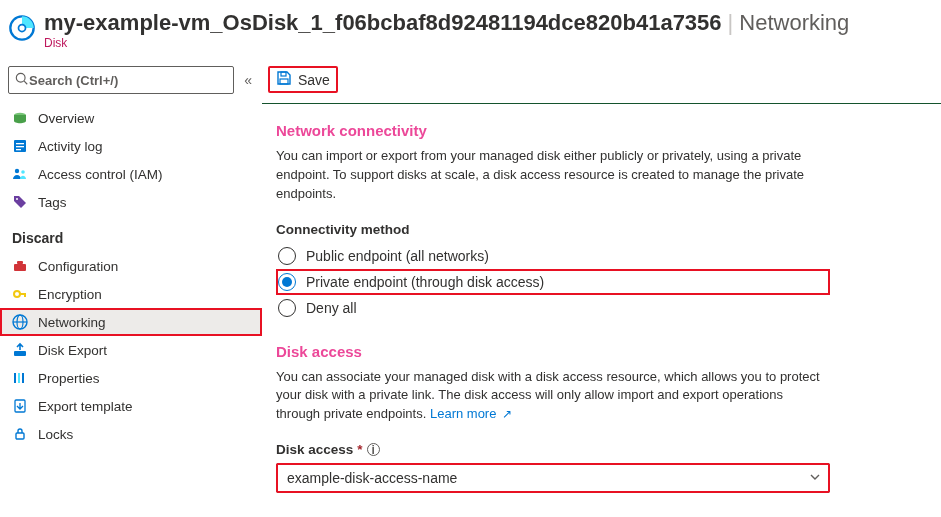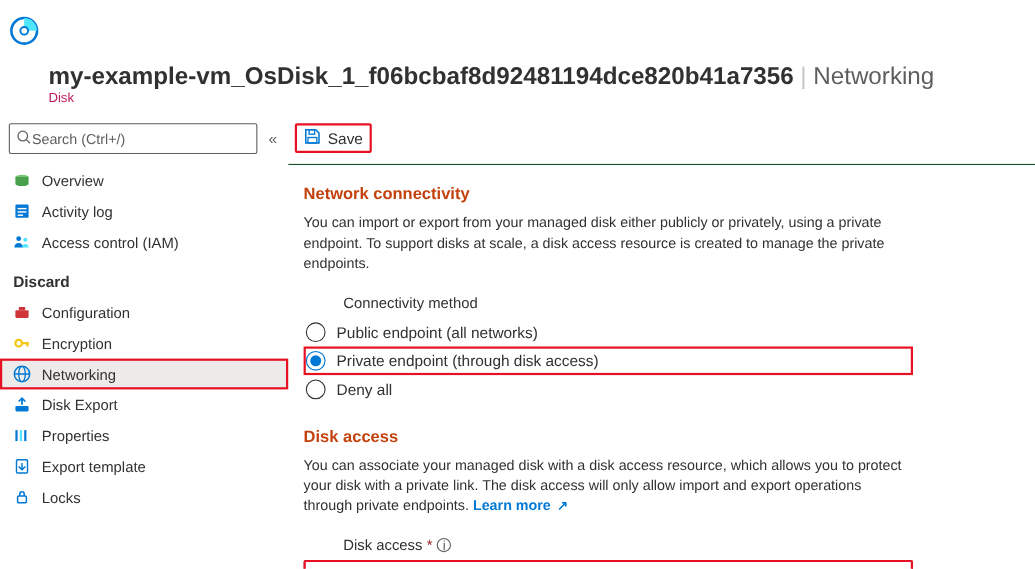--- a/index.html
+++ b/index.html
@@ -19,21 +19,21 @@
       padding: 10px 14px 6px 8px;
       border-bottom: none;
     }
     .header-icon {
       width: 28px; height: 28px;
       margin-right: 8px;
       margin-top: 4px;
       flex-shrink: 0;
     }
     .header-titles { flex: 1; min-width: 0; }
-    .title-row { display: flex; align-items: baseline; gap: 6px; margin-top: 46px; }
+    .title-row { display: flex; align-items: baseline; gap: 6px; }
     .res-name { font-size: 22px; font-weight: 600; color: #323130; white-space: nowrap; overflow: hidden; text-overflow: ellipsis; }
     .section-name { font-size: 22px; font-weight: 400; color: #605e5c; white-space: nowrap; }
     .sep { color: #c8c6c4; font-size: 22px; }
     .subtype { font-size: 12px; color: #be185d; margin-top: 0px; }
     
     .body { display: flex; height: calc(100% - 58px); }
     .sidebar {
       width: 262px;
       border-right: none;
       padding: 8px 0 0 0;
@@ -53,20 +53,21 @@
       border-radius: 2px;
       height: 28px;
       padding: 0 6px;
     }
     .search-box input {
       border: none;
       outline: none;
       flex: 1;
       font-size: 13px;
       color: #3b82f6;
+      font-weight: bold;
     }
     .search-box input::placeholder { color: #605e5c; }
     .collapse-btn { color: #605e5c; font-size: 14px; cursor: pointer; padding: 0 2px; }
     .nav-list { list-style: none; }
     .nav-item {
       display: flex;
       align-items: center;
       padding: 6px 10px 6px 12px;
       gap: 10px;
       cursor: pointer;
@@ -96,23 +97,23 @@
       align-items: center;
       gap: 6px;
       padding: 4px 8px;
       font-size: 14px;
       color: #323130;
       cursor: pointer;
       border-radius: 2px;
     }
     .tb-btn svg { width: 16px; height: 16px; }
     .content { padding: 18px 22px 20px 14px; max-width: 590px; }
-    .sect-title { font-size: 15px; font-weight: 600; margin-bottom: 8px; color: #c2410c; }
+    .sect-title { font-size: 15px; font-weight: 600; margin-bottom: 8px; color: #ec4899; }
     .sect-desc { font-size: 13px; color: #323130; line-height: 1.45; margin-bottom: 18px; }
-    .field-label { font-size: 13.5px; font-weight: 400; margin-bottom: 6px; display: flex; align-items: center; gap: 4px; margin-left: 36px; }
+    .field-label { font-size: 13.5px; font-weight: 700; margin-bottom: 6px; display: flex; align-items: center; gap: 4px; }
     .required { color: #a4262c; }
     .info-ic { color: #605e5c; font-size: 12px; border: 1px solid #605e5c; border-radius: 50%; width: 13px; height: 13px; display: inline-flex; align-items: center; justify-content: center; }
     .radio-group { margin-bottom: 22px; }
     .radio-row {
       display: flex;
       align-items: center;
       gap: 10px;
       padding: 4px 2px;
       font-size: 14px;
       cursor: pointer;
@@ -126,21 +127,21 @@
       justify-content: center;
       background: #fff;
     }
     .radio.selected { border-color: #0078d4; }
     .radio.selected::after {
       content: "";
       width: 10px; height: 10px;
       background: #0078d4;
       border-radius: 50%;
     }
-    .link { color: #0078d4; cursor: pointer; font-weight: bold; }
+    .link { color: #0078d4; cursor: pointer; }
     .ext-ic { color: #0078d4; font-size: 12px; margin-left: 2px; }
     .dropdown {
       border: 1px solid #605e5c;
       height: 30px;
       display: flex;
       align-items: center;
       justify-content: space-between;
       padding: 0 8px 0 10px;
       font-size: 14px;
       cursor: pointer;
@@ -209,20 +210,29 @@
         <span class="icon">
             <svg viewBox="0 0 16 16">
               <circle cx="5" cy="5" r="2.2" fill="#0078d4"></circle>
               <path d="M1 13c0-2.2 1.8-4 4-4s4 1.8 4 4" fill="#0078d4"></path>
               <circle cx="11" cy="6" r="1.8" fill="#50e6ff"></circle>
               <path d="M8 13c0-1.8 1.4-3.2 3-3.2s3 1.4 3 3.2" fill="#50e6ff"></path>
             </svg>
           </span>
         <span>Access control (IAM)</span>
       </li>
+      <li class="nav-item">
+        <span class="icon">
+            <svg viewBox="0 0 16 16">
+              <path d="M2 2h5l7 7-5 5-7-7z" fill="#6b3fa0"></path>
+              <circle cx="5" cy="5" r="1" fill="#fff"></circle>
+            </svg>
+          </span>
+        <span>Tags</span>
+      </li>
     </ul>
     <div class="nav-heading">Discard</div>
     <ul class="nav-list">
       <li class="nav-item">
         <span class="icon">
             <svg viewBox="0 0 16 16">
               <rect x="2" y="6" width="12" height="7" rx="1" fill="#d13438"></rect>
               <rect x="5" y="3" width="6" height="3" rx="1" fill="#d13438"></rect>
             </svg>
           </span>

